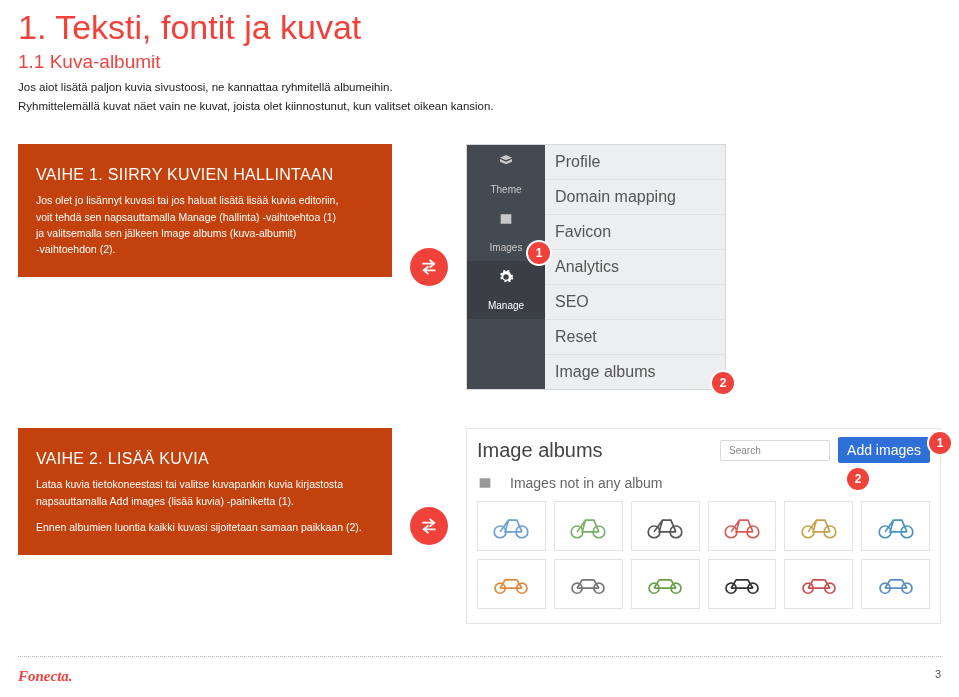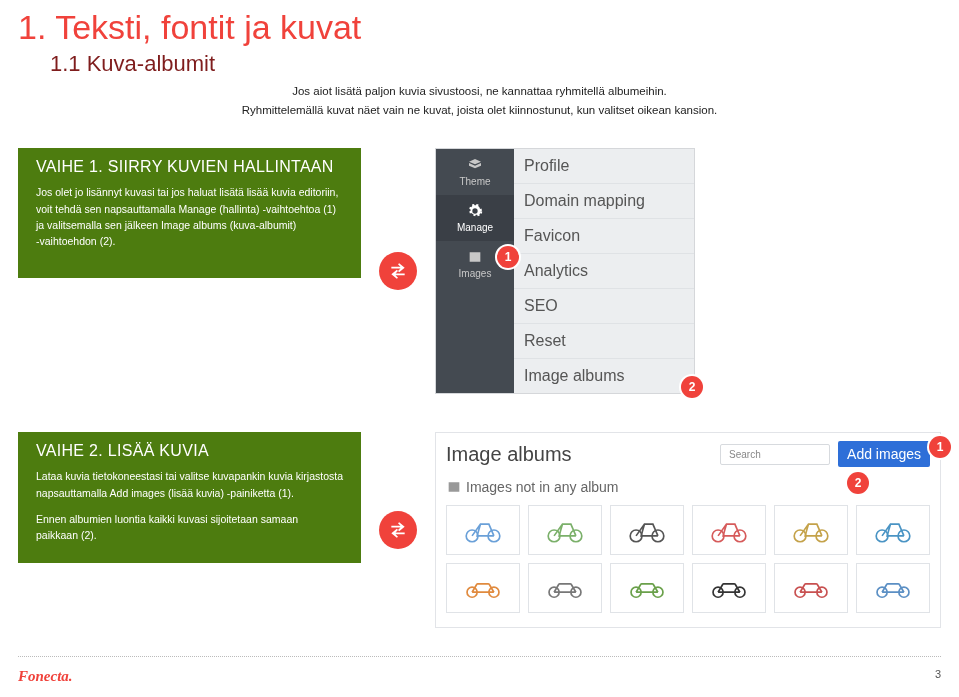--- a/index.html
+++ b/index.html
@@ -21,48 +21,46 @@
     margin-bottom: 12px;
   }
   .h1 {
     color: #f0423b;
     font-size: 34px;
     font-weight: 400;
     margin-bottom: 4px;
     font-family: "Arial Narrow", Arial, sans-serif;
   }
   .h2 {
-    color: #7f1d1d;
-    font-size: 22px;
+    color: #ef4444;
+    font-size: 19px;
     font-weight: 400;
     margin-bottom: 6px;
     font-family: "Arial Narrow", Arial, sans-serif;
-    margin-left: 32px;
   }
   .intro p {
     font-size: 11.5px;
     line-height: 1.45;
     color: #222;
     margin-bottom: 2px;
-    text-align: center;
   }
 
   .step-row {
     display: flex;
     gap: 18px;
     align-items: flex-start;
   }
   .step-row.step1 { margin-top: 30px; }
   .step-row.step2 { margin-top: 38px; }
 
   .redbox {
-    background: #4d7c0f;
+    background: #c2410c;
     color: #fff;
-    padding: 10px 18px 20px 18px;
-    width: 343px;
+    padding: 22px 18px 20px 18px;
+    width: 374px;
     position: relative;
   }
   .redbox .title {
     font-size: 16px;
     letter-spacing: .3px;
     font-weight: 500;
     margin-bottom: 8px;
     font-family: "Arial Narrow", Arial, sans-serif;
   }
   .redbox p {
@@ -118,21 +116,21 @@
     flex-direction: column;
   }
   .pl-item {
     padding: 8px 6px;
     text-align: center;
     font-size: 10px;
     color: #c8c8c8;
     display: flex;
     flex-direction: column;
     align-items: center;
-    gap: 3px;
+    gap: 15px;
   }
   .pl-item svg { width: 16px; height: 16px; fill: #c8c8c8; }
   .pl-item.active svg { fill: #fff; }
   .pl-item.active { color: #fff; }
   .pl-manage {
     background: #3a3f46;
     position: relative;
   }
   .panel-right {
     background: #eceef0;
@@ -183,21 +181,21 @@
   .add-btn {
     background: #2e6fd8;
     color: #fff;
     font-size: 14px;
     padding: 5px 9px;
     border-radius: 2px;
   }
   .sub-head {
     display: flex;
     align-items: center;
-    gap: 4px;
+    gap: 17px;
     font-size: 14px;
     color: #666;
     margin-bottom: 10px;
   }
   .sub-head svg { width: 16px; height: 16px; fill: #999; }
   .thumbs {
     display: grid;
     grid-template-columns: repeat(6, 1fr);
     gap: 8px;
     grid-template-rows: 50px 50px;
@@ -263,31 +261,31 @@
 
     <div class="shot1">
       <div class="panel">
         <div class="panel-left">
           <div class="pl-item">
             <svg viewBox="0 0 24 24">
                 <path d="M12 3l9 4-9 4-9-4 9-4zm0 10l9-4v4l-9 4-9-4v-4l9 4z"></path>
               </svg>
             <span>Theme</span>
           </div>
+          <div class="pl-item">
+            <svg viewBox="0 0 24 24">
+                <path d="M4 5h16v14H4V5zm2 10l3-4 2 3 3-5 4 6H6z"></path>
+              </svg>
+            <span>Images</span>
+          </div>
           <div class="pl-item pl-manage active">
             <svg viewBox="0 0 24 24">
                 <path d="M12 8a4 4 0 100 8 4 4 0 000-8zm9 4l2 1-1 3-2-.6a8 8 0 01-1.4 1.4l.6 2-3 1-1-2h-2l-1 2-3-1 .6-2A8 8 0 016.4 15l-2 .6-1-3 2-1v-2l-2-1 1-3 2 .6A8 8 0 018 4.4L7.4 2.4l3-1 1 2h2l1-2 3 1-.6 2A8 8 0 0119.6 9l2-.6 1 3-2 1v2z"></path>
               </svg>
             <span>Manage</span>
-          </div>
-          <div class="pl-item">
-            <svg viewBox="0 0 24 24">
-                <path d="M4 5h16v14H4V5zm2 10l3-4 2 3 3-5 4 6H6z"></path>
-              </svg>
-            <span>Images</span>
           </div>
         </div>
         <div class="panel-right">
           <div class="pr-row">Profile</div>
           <div class="pr-row">Domain mapping</div>
           <div class="pr-row">Favicon</div>
           <div class="pr-row">Analytics</div>
           <div class="pr-row">SEO</div>
           <div class="pr-row">Reset</div>
           <div class="pr-row">Image albums</div>

